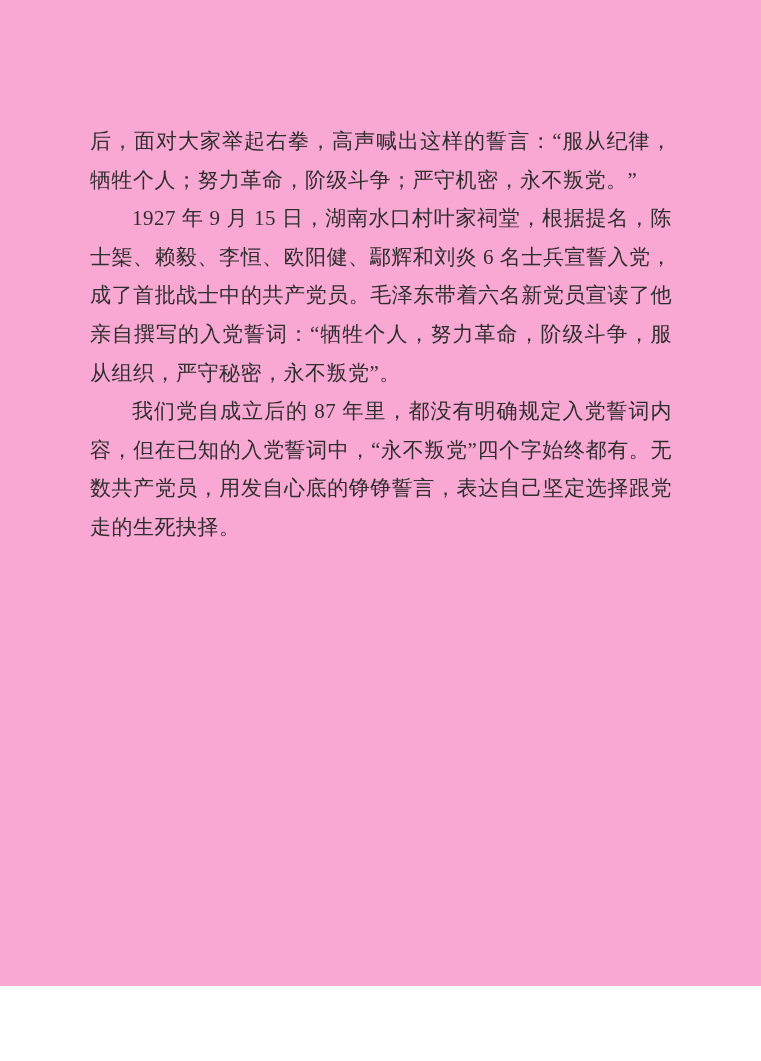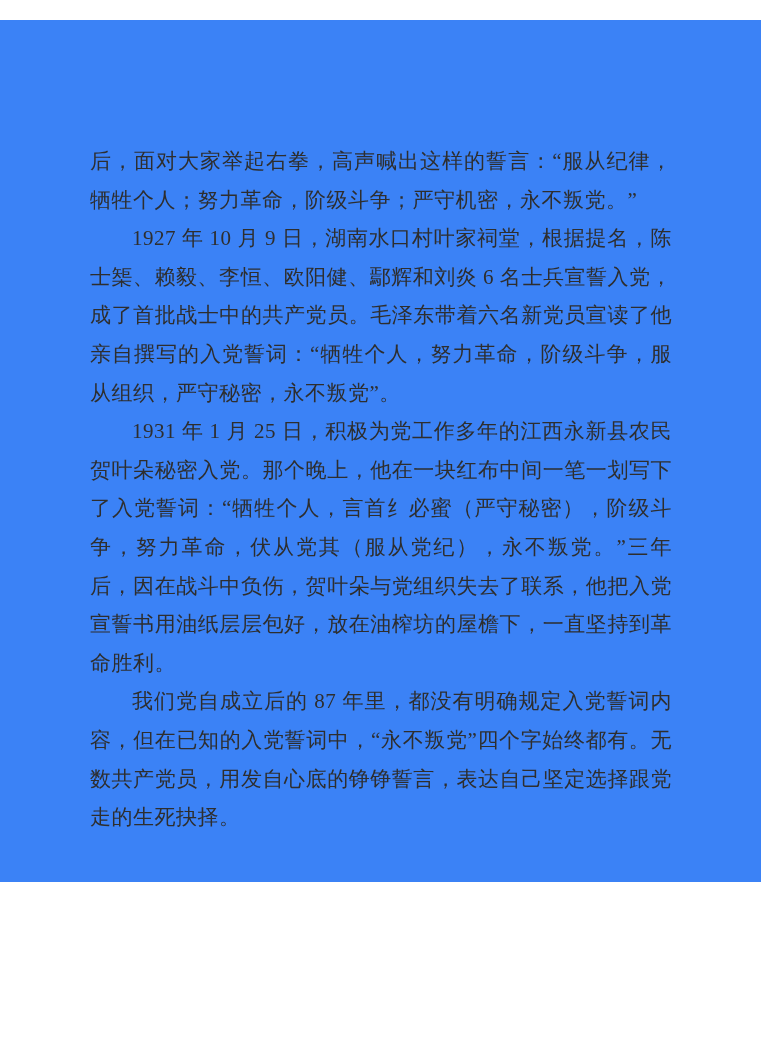--- a/index.html
+++ b/index.html
@@ -3,25 +3,24 @@
 <meta charset="utf-8">
 <style>
   html, body {
     margin: 0;
     padding: 0;
     background: #ffffff;
   }
   .page {
     position: relative;
     width: 761px;
-    height: 862px;
-    background: #3b82f6;
+    height: 986px;
+    background: #f9a8d4;
     overflow: hidden;
     font-family: "Liberation Serif", "DejaVu Serif", serif;
-    margin-top: 20px;
   }
   .content {
     position: absolute;
     left: 90px;
     top: 122px;
     width: 582px;
   }
   .content p {
     margin: 0;
     padding: 0;
@@ -47,21 +46,20 @@
     color: #1a1a1a;
     letter-spacing: 2px;
   }
 </style>
 </head>
 <body>
 
 <div class="page">
   <div class="content">
     <p>后，面对大家举起右拳，高声喊出这样的誓言：“服从纪律，牺牲个人；努力革命，阶级斗争；严守机密，永不叛党。”</p>
-    <p class="indent">1927 年 10 月 9 日，湖南水口村叶家祠堂，根据提名，陈士榘、赖毅、李恒、欧阳健、鄢辉和刘炎 6 名士兵宣誓入党，成了首批战士中的共产党员。毛泽东带着六名新党员宣读了他亲自撰写的入党誓词：“牺牲个人，努力革命，阶级斗争，服从组织，严守秘密，永不叛党”。</p>
-    <p class="indent">1931 年 1 月 25 日，积极为党工作多年的江西永新县农民贺叶朵秘密入党。那个晚上，他在一块红布中间一笔一划写下了入党誓词：“牺牲个人，言首纟必蜜（严守秘密），阶级斗争，努力革命，伏从党其（服从党纪），永不叛党。”三年后，因在战斗中负伤，贺叶朵与党组织失去了联系，他把入党宣誓书用油纸层层包好，放在油榨坊的屋檐下，一直坚持到革命胜利。</p>
+    <p class="indent">1927 年 9 月 15 日，湖南水口村叶家祠堂，根据提名，陈士榘、赖毅、李恒、欧阳健、鄢辉和刘炎 6 名士兵宣誓入党，成了首批战士中的共产党员。毛泽东带着六名新党员宣读了他亲自撰写的入党誓词：“牺牲个人，努力革命，阶级斗争，服从组织，严守秘密，永不叛党”。</p>
     <p class="indent">我们党自成立后的 87 年里，都没有明确规定入党誓词内容，但在已知的入党誓词中，“永不叛党”四个字始终都有。无数共产党员，用发自心底的铮铮誓言，表达自己坚定选择跟党走的生死抉择。</p>
   </div>
 
   <div class="page-footer">
     <span class="page-number">— 2 —</span>
   </div>
 </div>
 
 </body></html>

